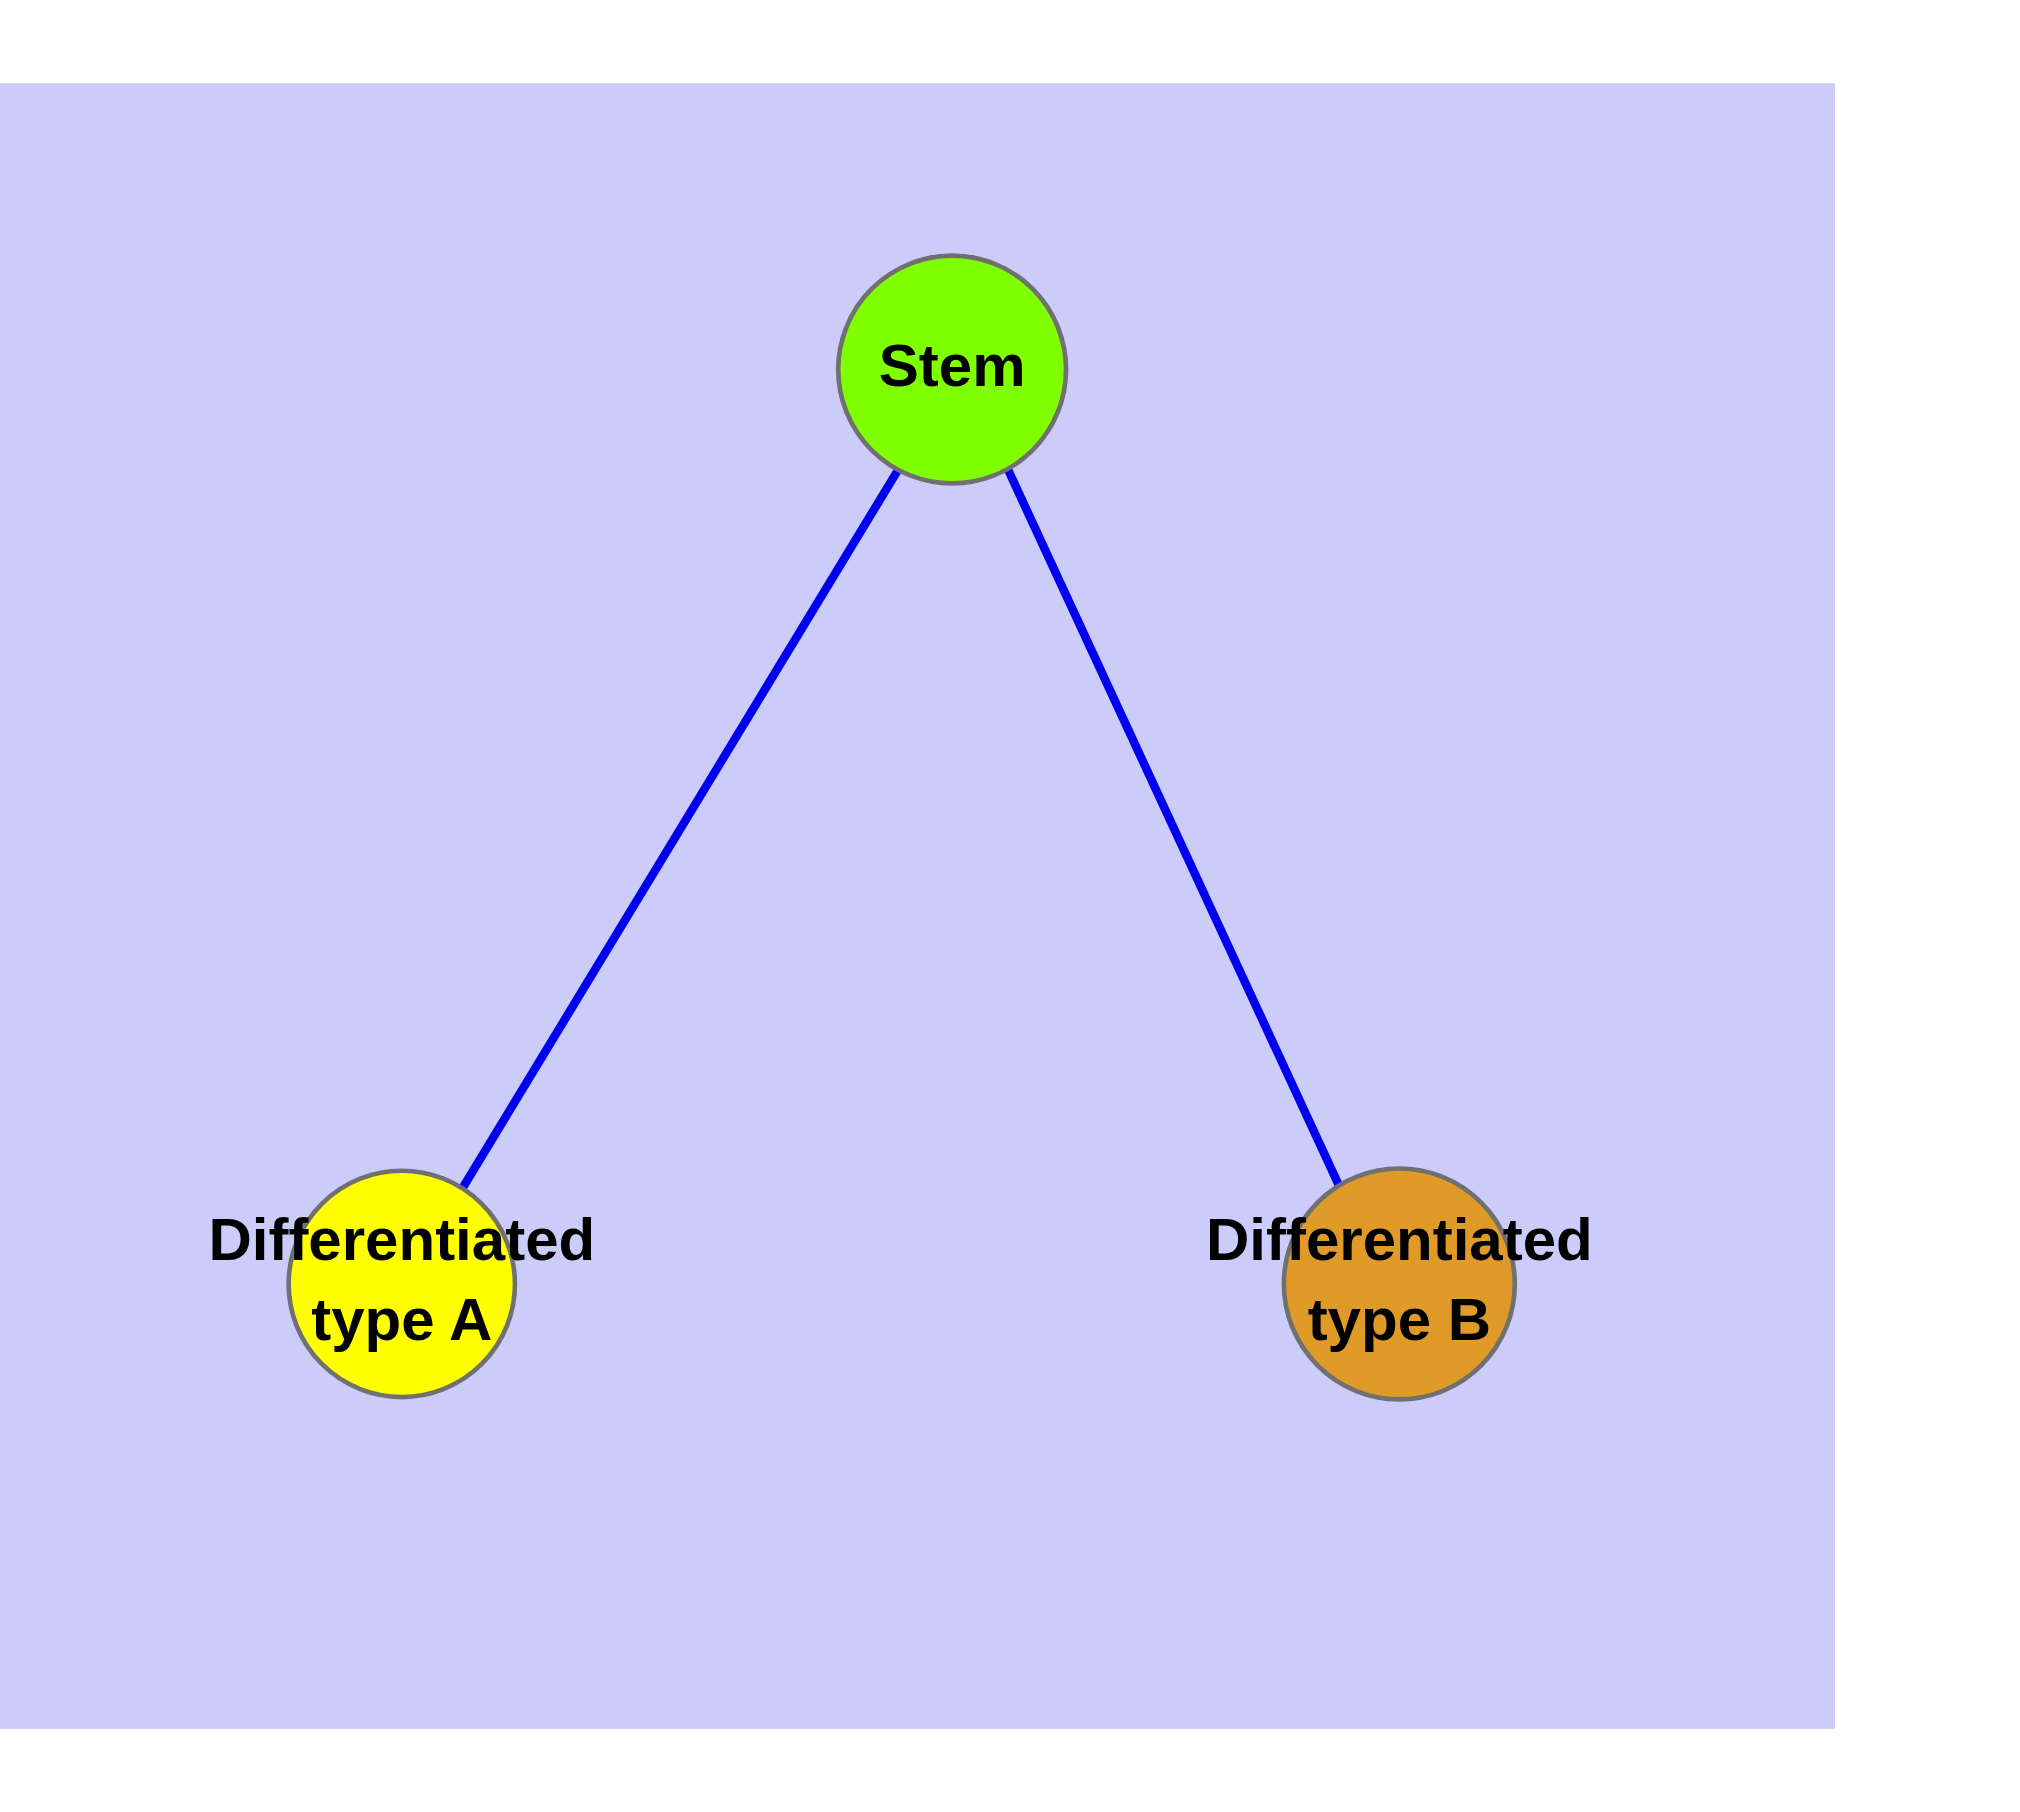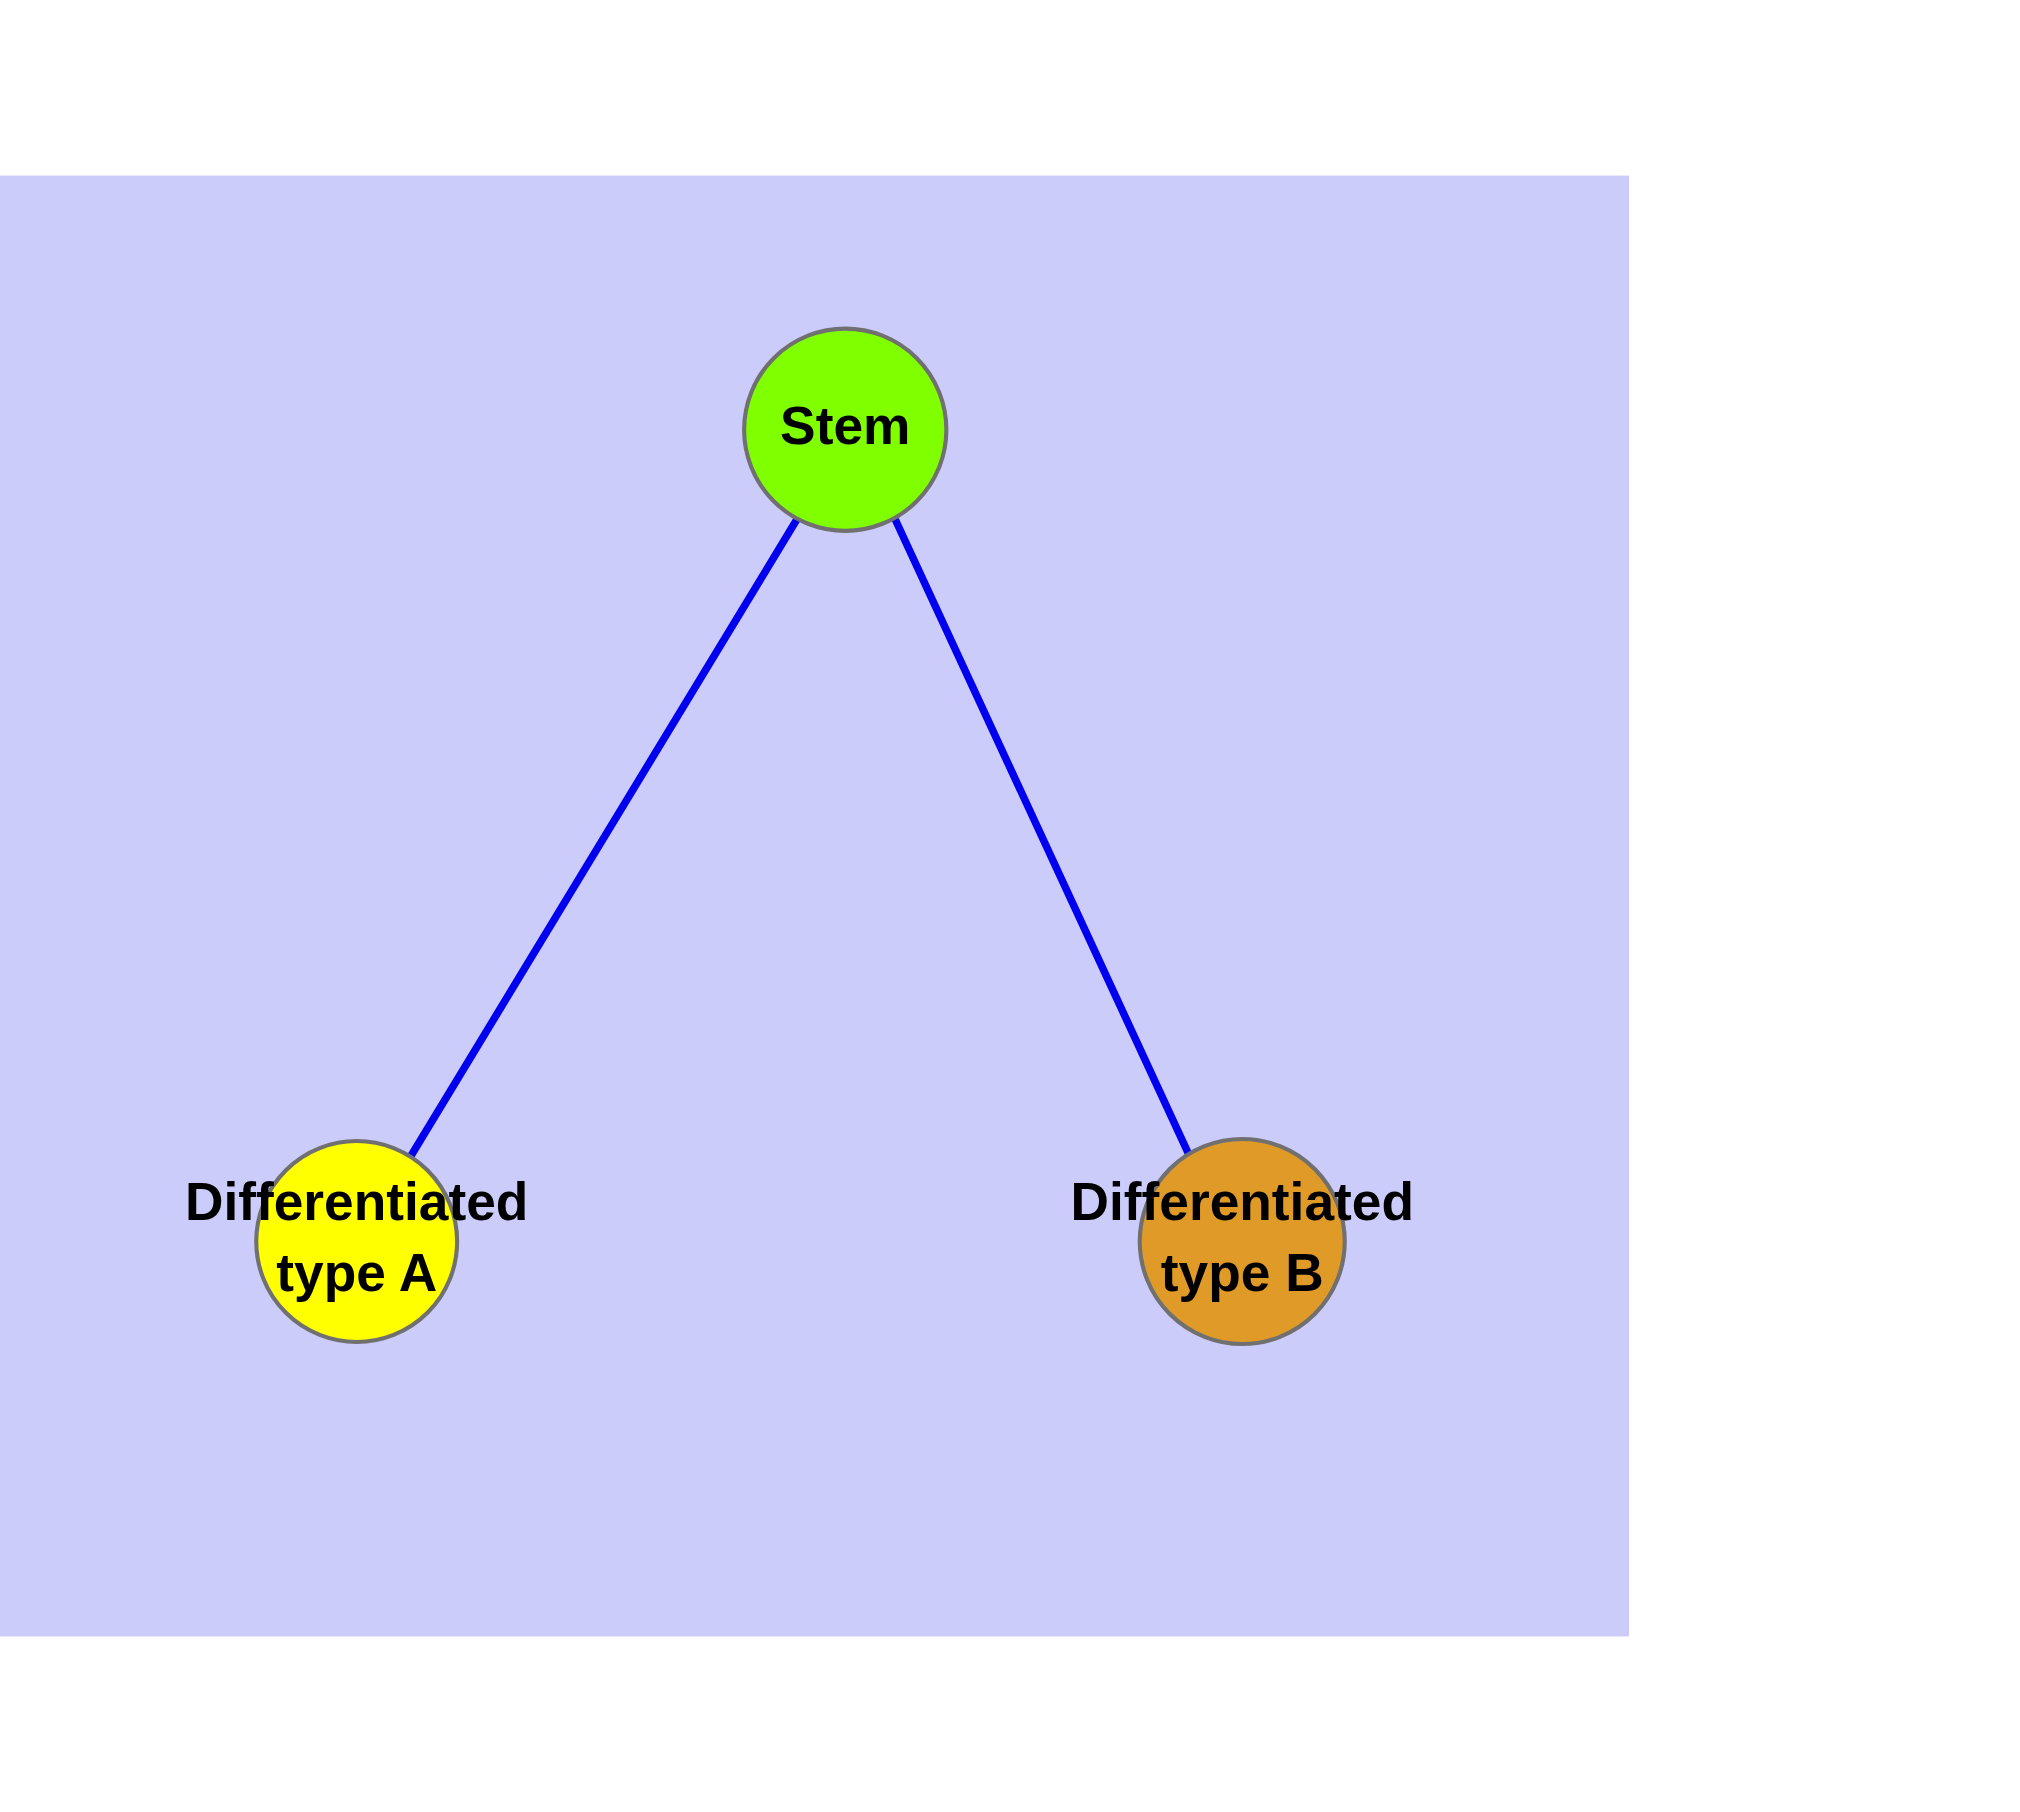--- a/index.html
+++ b/index.html
@@ -38,21 +38,21 @@
     font-weight: bold;
     font-size: 78px;
     text-anchor: middle;
     dominant-baseline: middle;
     paint-order: normal;
   }
 </style>
 </head>
 <body>
 
-<div id="stage" style="width: 1629px; height: 1812px;">
+<div id="stage" style="width: 1835px; height: 1812px;">
   <svg id="canvas" viewBox="0 0 2384 2138" xmlns="http://www.w3.org/2000/svg">
 
     <rect id="bg" x="0" y="0" width="2384" height="2138" fill="#ccccfa"></rect>
 
     <g id="edges-layer">
         <line x1="1167" y1="502" x2="600" y2="1437" class="edge-line" stroke="#0000ee" stroke-width="11"></line>
         <line x1="1310" y1="503" x2="1740" y2="1433" class="edge-line" stroke="#0000ee" stroke-width="11"></line>
       </g>
     <g id="nodes-layer">
         <circle cx="1237" cy="372" r="148" class="node-circle" fill="#7fff00" stroke="#707070" stroke-width="6"></circle>

